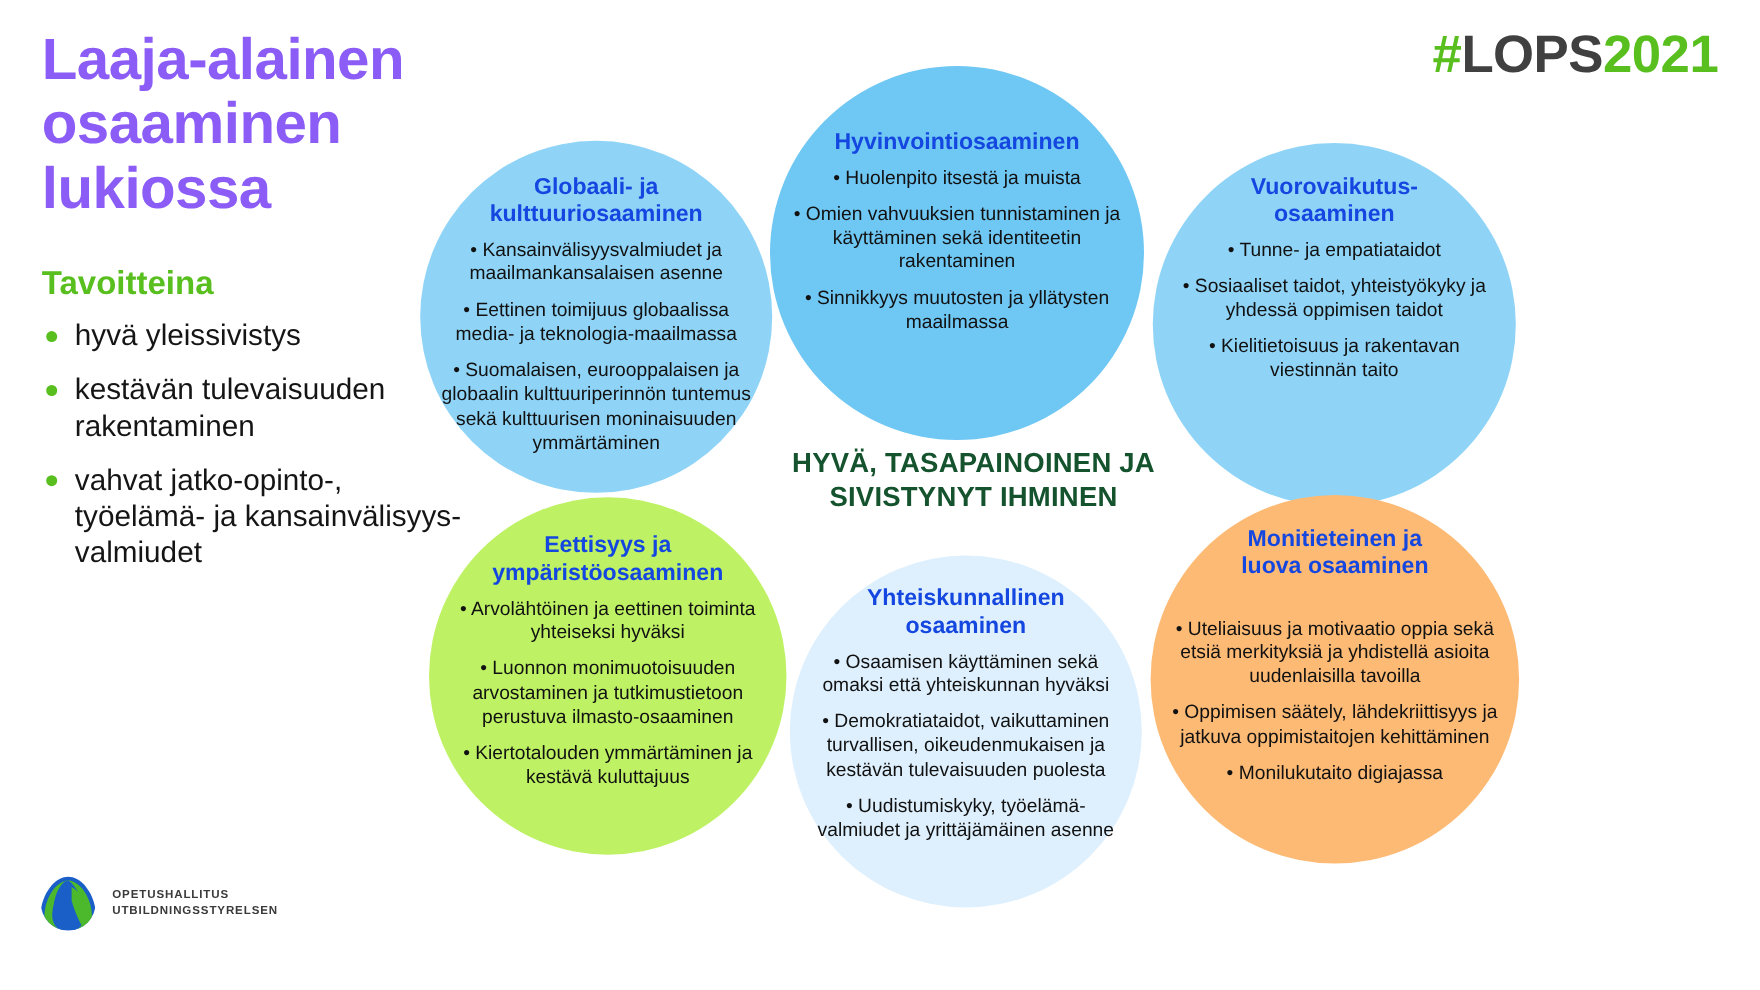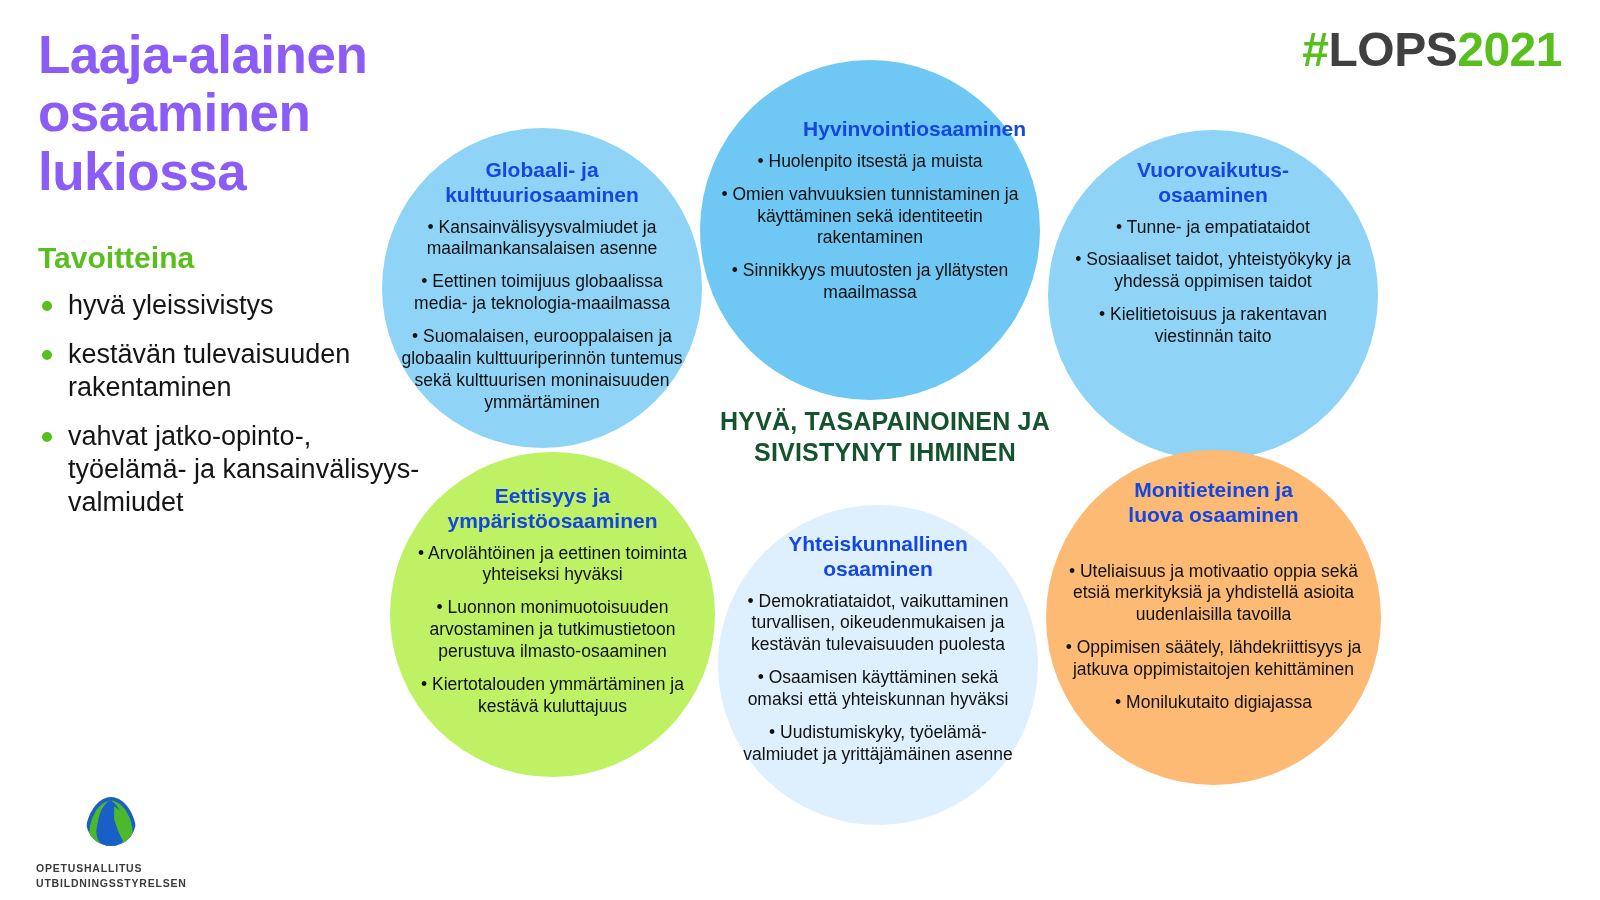--- a/index.html
+++ b/index.html
@@ -56,42 +56,42 @@
   .bubble ul { list-style:none; width:100%; }
   .bubble ul li {
     font-size:17.5px; line-height:1.25; color:#111; margin-bottom:11px;
   }
   .bubble ul li:last-child { margin-bottom:0; }
 
   
   #bubble-globaali  { left:382px;  top:128px; width:320px; height:320px;
                       background:#8FD4F7; padding-top:30px; z-index:1; }
   #bubble-hyvinvointi{ left:700px; top:60px;  width:340px; height:340px;
-                      background:#6FC7F4; padding-top:57px; z-index:3;align-items:flex-end; }
+                      background:#6FC7F4; padding-top:57px; z-index:3; }
   #bubble-vuorovaikutus { left:1048px; top:130px; width:330px; height:330px;
                       background:#8FD4F7; padding-top:28px; z-index:2; }
   #bubble-eettisyys { left:390px; top:452px; width:325px; height:325px;
                       background:#bef264; padding-top:32px; z-index:1; }
   #bubble-yhteiskunnallinen { left:718px; top:505px; width:320px; height:320px;
                       background:#DEF0FD; padding-top:27px; z-index:2; }
   #bubble-monitieteinen { left:1046px; top:450px; width:335px; height:335px;
                       background:#fdba74; padding-top:28px; z-index:3;gap:24px; }
 
   
   #center-statement {
     position:absolute; left:660px; top:406px; width:450px;
     text-align:center; z-index:5;
     color:#14532d; font-weight:bold; font-size:25px; line-height:1.25;
     letter-spacing:0.2px;
   }
 
   
   #logo-block {
     position:absolute; left:36px; top:795px;
-    display:flex; align-items:center; gap:14px;flex-direction:column;
+    display:flex; align-items:center; gap:14px;
   }
   #logo-mark { width:52px; height:52px; flex:none; }
   #logo-text { line-height:1.45; }
   #logo-text div {
     font-size:10.5px; font-weight:bold; letter-spacing:0.8px; color:#3a3a3a;
   }
 </style>
 </head>
 <body>
 
@@ -162,22 +162,22 @@
       <li>• Kiertotalouden ymmärtäminen ja kestävä kuluttajuus</li>
     </ul>
   </div>
 
   <div class="bubble" id="bubble-yhteiskunnallinen">
     <h3>
       <span>Yhteiskunnallinen</span><br>
       <span>osaaminen</span>
     </h3>
     <ul>
+      <li>• Osaamisen käyttäminen sekä omaksi että yhteiskunnan hyväksi</li>
       <li>• Demokratiataidot, vaikuttaminen turvallisen, oikeudenmukaisen ja kestävän tulevaisuuden puolesta</li>
-      <li>• Osaamisen käyttäminen sekä omaksi että yhteiskunnan hyväksi</li>
       <li>• Uudistumiskyky, työelämä-valmiudet ja  yrittäjämäinen asenne</li>
     </ul>
   </div>
 
   <div class="bubble" id="bubble-monitieteinen">
     <h3>
       <span>Monitieteinen ja</span><br>
       <span>luova osaaminen</span>
     </h3>
     <ul>

